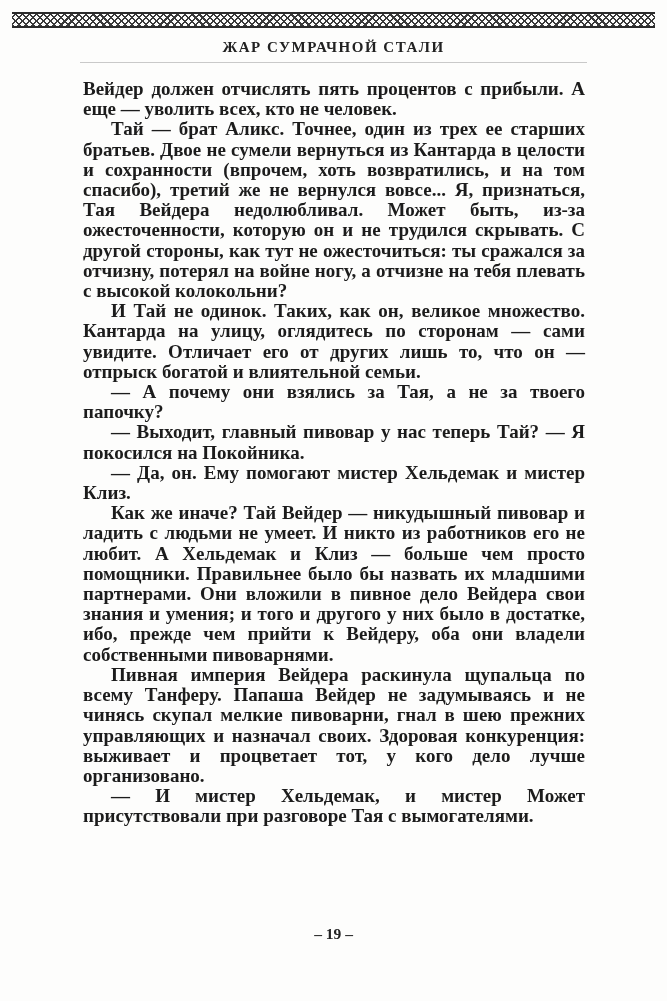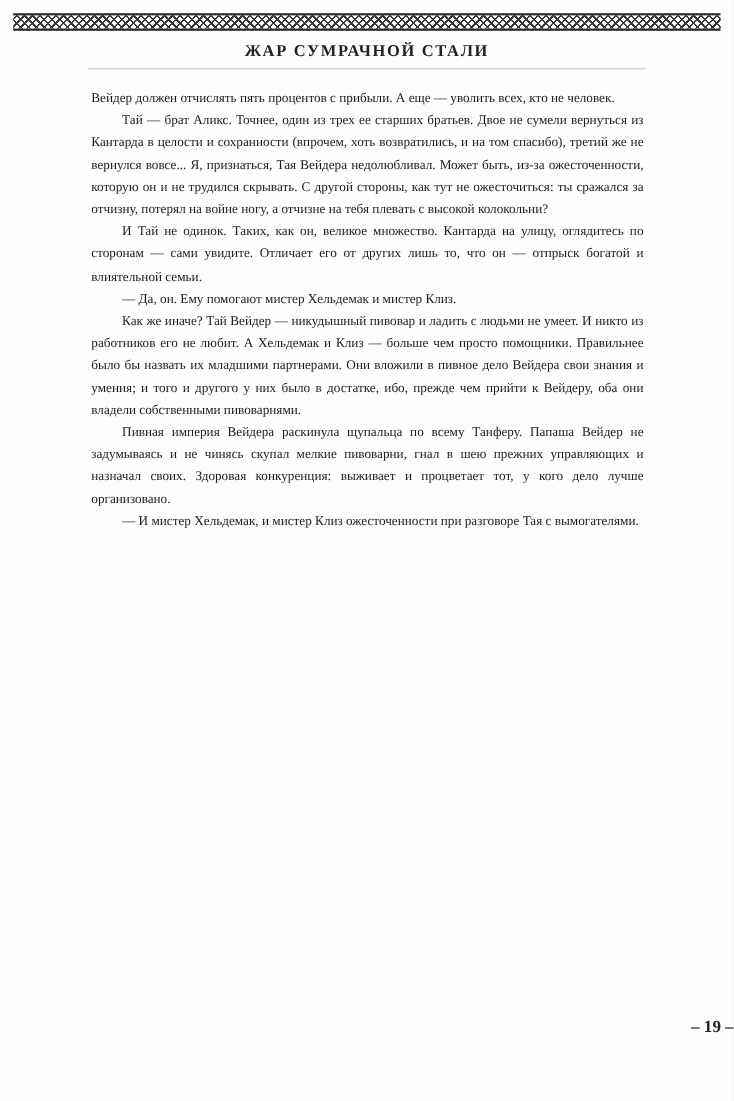--- a/index.html
+++ b/index.html
@@ -35,60 +35,63 @@
     font-size: 15px;
     letter-spacing: 1.5px;
     color: #222;
   }
   .head-rule {
     margin: 6px 80px 0 80px;
     border-bottom: 1px solid #c9c9c9;
   }
   .text-block {
     margin: 16px 82px 0 83px;
-    font-size: 12px;
+    font-size: 19px;
     line-height: 20.2px;
     text-align: justify;
     hyphens: auto;
+    font-weight: bold;
     -webkit-hyphens: auto;
   }
   .para {
     margin: 0;
     padding: 0;
   }
   .para.indent {
     text-indent: 28px;
   }
   .page-footer {
     position: absolute;
     left: 0;
     right: 0;
     bottom: 58px;
-    text-align: right;
+    text-align: center;
     font-weight: bold;
     font-size: 15.5px;
     color: #222;
   }
 </style>
 </head>
 <body>
 
 <div class="page">
 
   <div class="ornament-band"></div>
 
   <div class="running-head">ЖАР СУМРАЧНОЙ СТАЛИ</div>
 
   <div class="head-rule"></div>
 
   <div class="text-block">
     <p class="para">Вейдер должен отчислять пять процентов с прибыли. А еще — уволить всех, кто не человек.</p>
     <p class="para indent">Тай — брат Аликс. Точнее, один из трех ее старших братьев. Двое не сумели вернуться из Кантарда в целости и сохранности (впрочем, хоть возвратились, и на том спасибо), третий же не вернулся вовсе... Я, признаться, Тая Вейдера недолюбливал. Может быть, из-за ожесточенности, которую он и не трудился скрывать. С другой стороны, как тут не ожесточиться: ты сражался за отчизну, потерял на войне ногу, а отчизне на тебя плевать с высокой колокольни?</p>
     <p class="para indent">И Тай не одинок. Таких, как он, великое множество. Кантарда на улицу, оглядитесь по сторонам — сами увидите. Отличает его от других лишь то, что он — отпрыск богатой и влиятельной семьи.</p>
+    <p class="para indent">— А почему они взялись за Тая, а не за твоего папочку?</p>
+    <p class="para indent">— Выходит, главный пивовар у нас теперь Тай? — Я покосился на Покойника.</p>
     <p class="para indent">— Да, он. Ему помогают мистер Хельдемак и мистер Клиз.</p>
     <p class="para indent">Как же иначе? Тай Вейдер — никудышный пивовар и ладить с людьми не умеет. И никто из работников его не любит. А Хельдемак и Клиз — больше чем просто помощники. Правильнее было бы назвать их младшими партнерами. Они вложили в пивное дело Вейдера свои знания и умения; и того и другого у них было в достатке, ибо, прежде чем прийти к Вейдеру, оба они владели собственными пивоварнями.</p>
     <p class="para indent">Пивная империя Вейдера раскинула щупальца по всему Танферу. Папаша Вейдер не задумываясь и не чинясь скупал мелкие пивоварни, гнал в шею прежних управляющих и назначал своих. Здоровая конкуренция: выживает и процветает тот, у кого дело лучше организовано.</p>
-    <p class="para indent">— И мистер Хельдемак, и мистер Клиз ожесточенности при разговоре Тая с вымогателями.</p>
+    <p class="para indent">— И мистер Хельдемак, и мистер Может присутствовали при разговоре Тая с вымогателями.</p>
   </div>
 
   <div class="page-footer">– 19 –</div>
 
 </div>
 
 </body></html>

